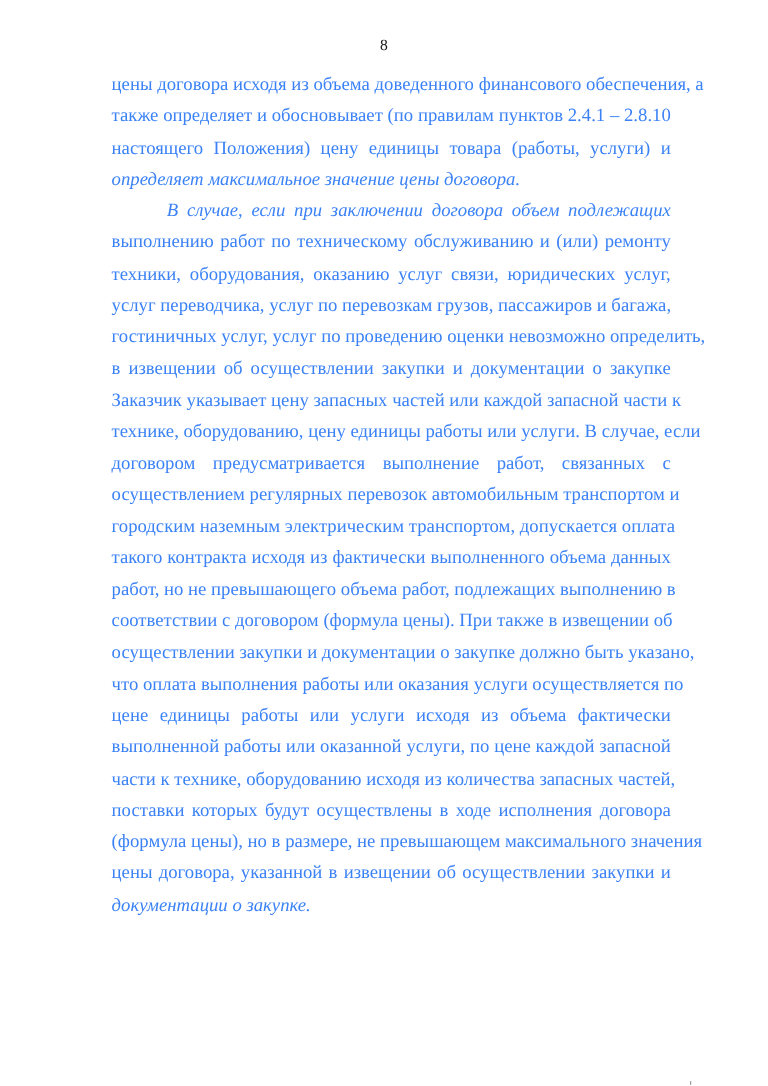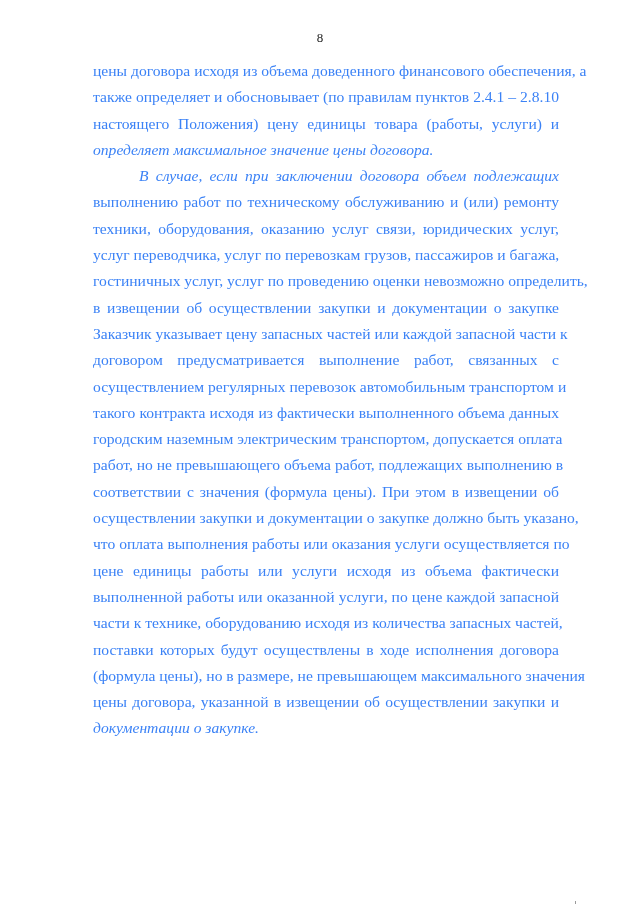--- a/index.html
+++ b/index.html
@@ -39,26 +39,27 @@
     </div>
 
     <div>
       <div class="line indent">В случае, если при заключении договора объем подлежащих</div>
       <div class="line">выполнению работ по техническому обслуживанию и (или) ремонту</div>
       <div class="line">техники, оборудования, оказанию услуг связи, юридических услуг,</div>
       <div class="line">услуг переводчика, услуг по перевозкам грузов, пассажиров и багажа,</div>
       <div class="line">гостиничных услуг, услуг по проведению оценки невозможно определить,</div>
       <div class="line">в извещении об осуществлении закупки и документации о закупке</div>
       <div class="line">Заказчик указывает цену запасных частей или каждой запасной части к</div>
+      <div class="line">технике, оборудованию, цену единицы работы или услуги. В случае, если</div>
       <div class="line">договором предусматривается выполнение работ, связанных с</div>
       <div class="line">осуществлением регулярных перевозок автомобильным транспортом и</div>
+      <div class="line">городским наземным электрическим транспортом, допускается оплата</div>
       <div class="line">такого контракта исходя из фактически выполненного объема данных</div>
-      <div class="line">городским наземным электрическим транспортом, допускается оплата</div>
       <div class="line">работ, но не превышающего объема работ, подлежащих выполнению в</div>
-      <div class="line">соответствии с значения (формула цены). При этом в извещении об</div>
+      <div class="line">соответствии с договором (формула цены). При также в извещении об</div>
       <div class="line">осуществлении закупки и документации о закупке должно быть указано,</div>
       <div class="line">что оплата выполнения работы или оказания услуги осуществляется по</div>
       <div class="line">цене единицы работы или услуги исходя из объема фактически</div>
       <div class="line">выполненной работы или оказанной услуги, по цене каждой запасной</div>
       <div class="line">части к технике, оборудованию исходя из количества запасных частей,</div>
       <div class="line">поставки которых будут осуществлены в ходе исполнения договора</div>
       <div class="line">(формула цены), но в размере, не превышающем максимального значения</div>
       <div class="line">цены  договора, указанной в извещении об осуществлении закупки и</div>
       <div class="line last">документации о закупке.</div>
     </div>

